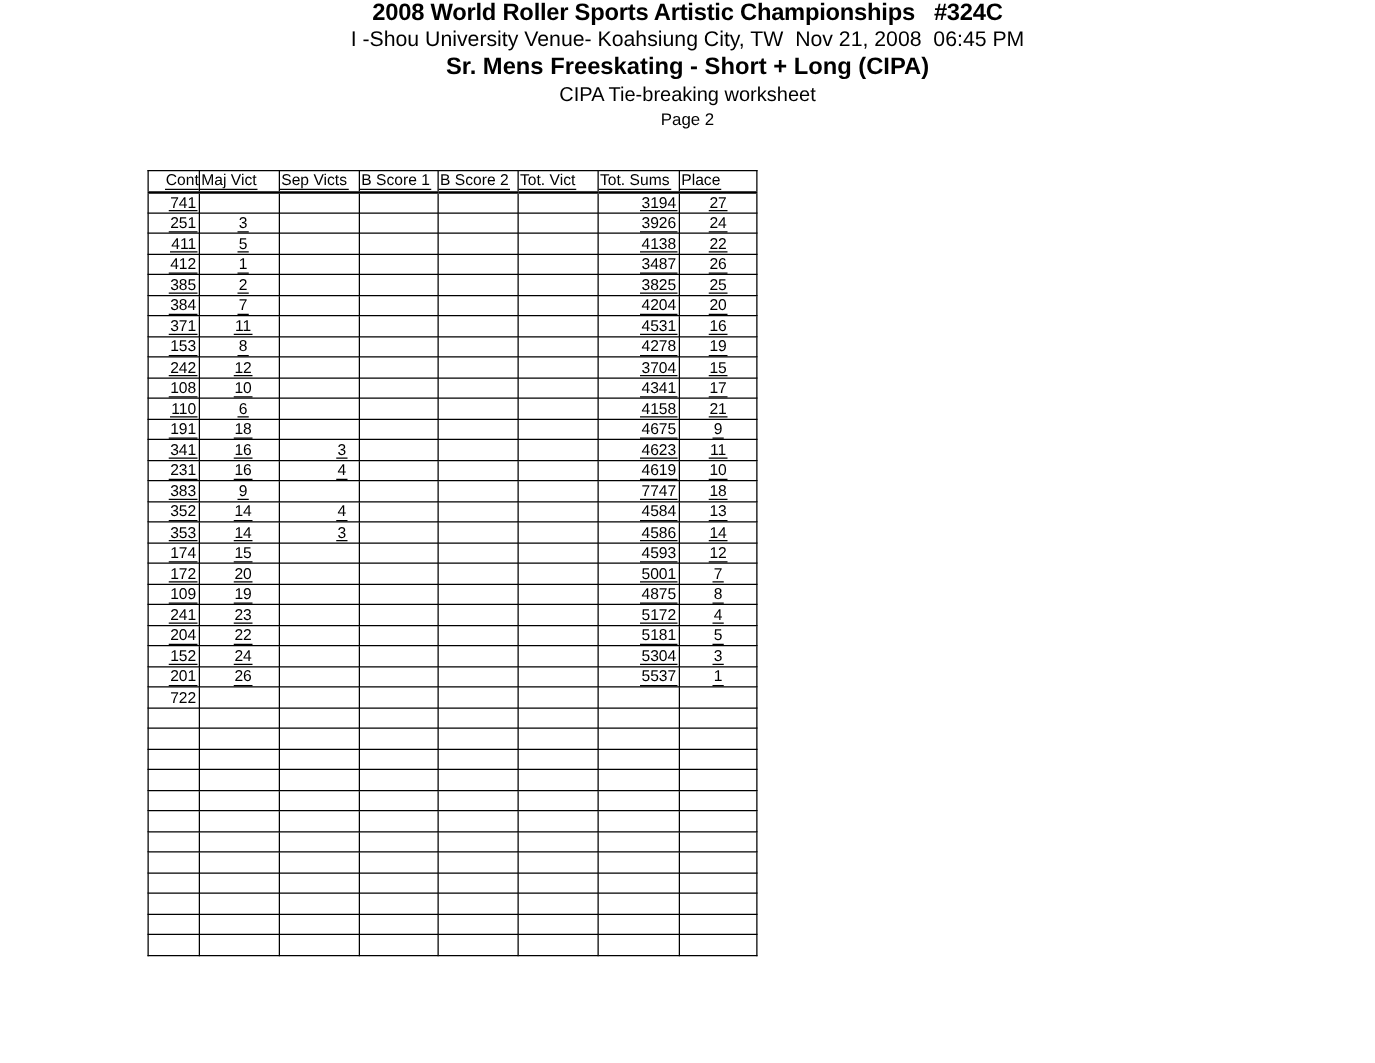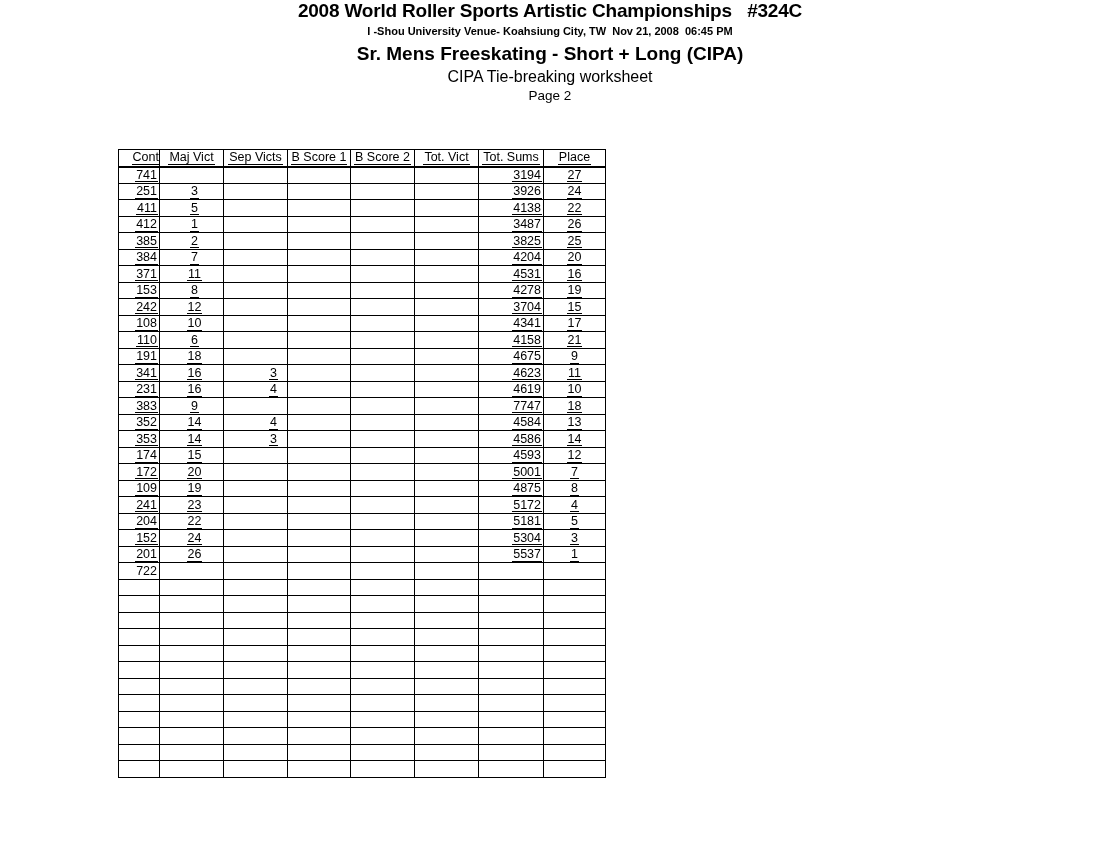--- a/index.html
+++ b/index.html
@@ -21,22 +21,22 @@
     text-align: center;
   }
   .title-line {
     font-size: 19px;
     font-weight: bold;
     letter-spacing: -0.2px;
     line-height: 22px;
     white-space: pre;
   }
   .venue-line {
-    font-size: 11px;
-    font-weight: bold;
+    font-size: 17px;
+    font-weight: normal;
     line-height: 19px;
     white-space: pre;
   }
   .event-line {
     font-size: 19px;
     font-weight: bold;
     line-height: 25px;
     white-space: pre;
   }
   .worksheet-line {
@@ -49,21 +49,21 @@
     font-size: 13.5px;
     font-weight: normal;
     line-height: 17px;
     white-space: pre;
   }
 
   
   .table-wrap {
     position: absolute;
     left: 118px;
-    top: 149px;
+    top: 136px;
     width: 487px;
   }
   table.sheet {
     border-collapse: collapse;
     table-layout: fixed;
     width: 487px;
     font-size: 12.5px;
   }
   table.sheet col.c-cont     { width: 41px; }
   table.sheet col.c-maj      { width: 64px; }
@@ -84,21 +84,21 @@
     padding: 0;
     vertical-align: middle;
     font-weight: normal;
     box-sizing: border-box;
   }
 
   
   table.sheet thead th {
     height: 17px;
     border-bottom: 2px solid #000;
-    text-align: center;
+    text-align: left;
     font-size: 12.5px;
   }
   table.sheet thead th .hd {
     border-bottom: 1px solid #000;
     display: inline-block;
     line-height: 13px;
     padding: 0 1px;
   }
   table.sheet thead th.cont-head {
     text-align: right;

